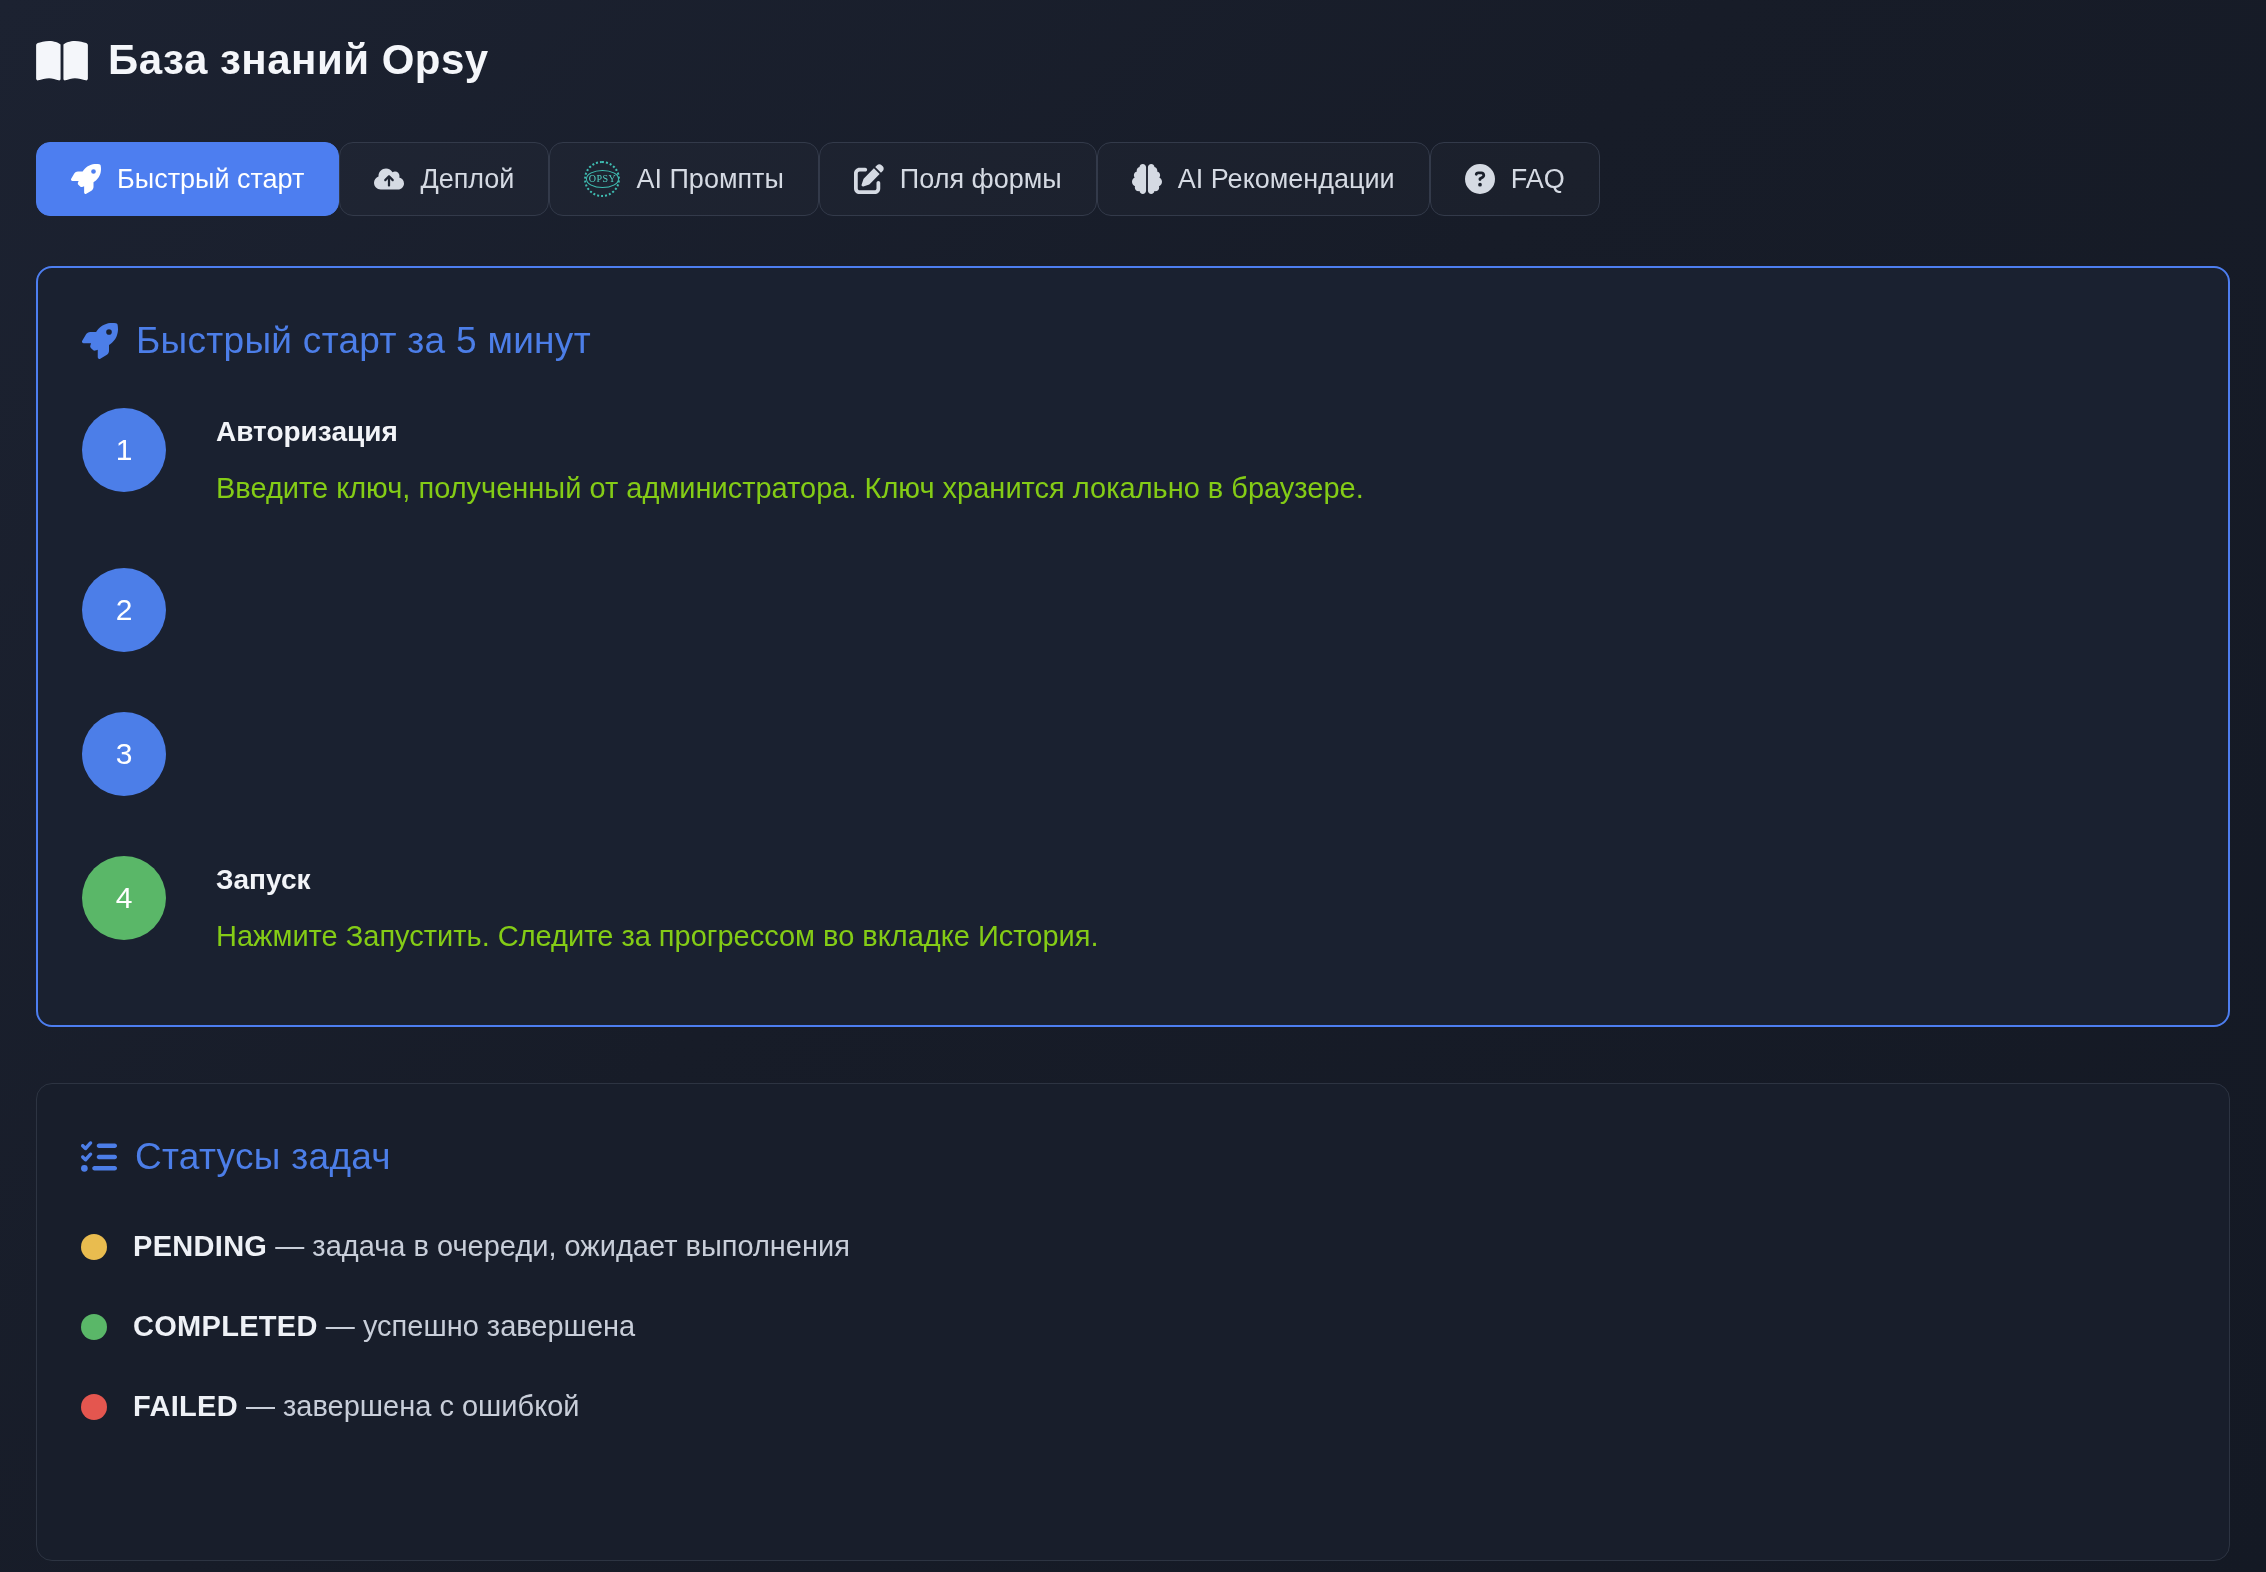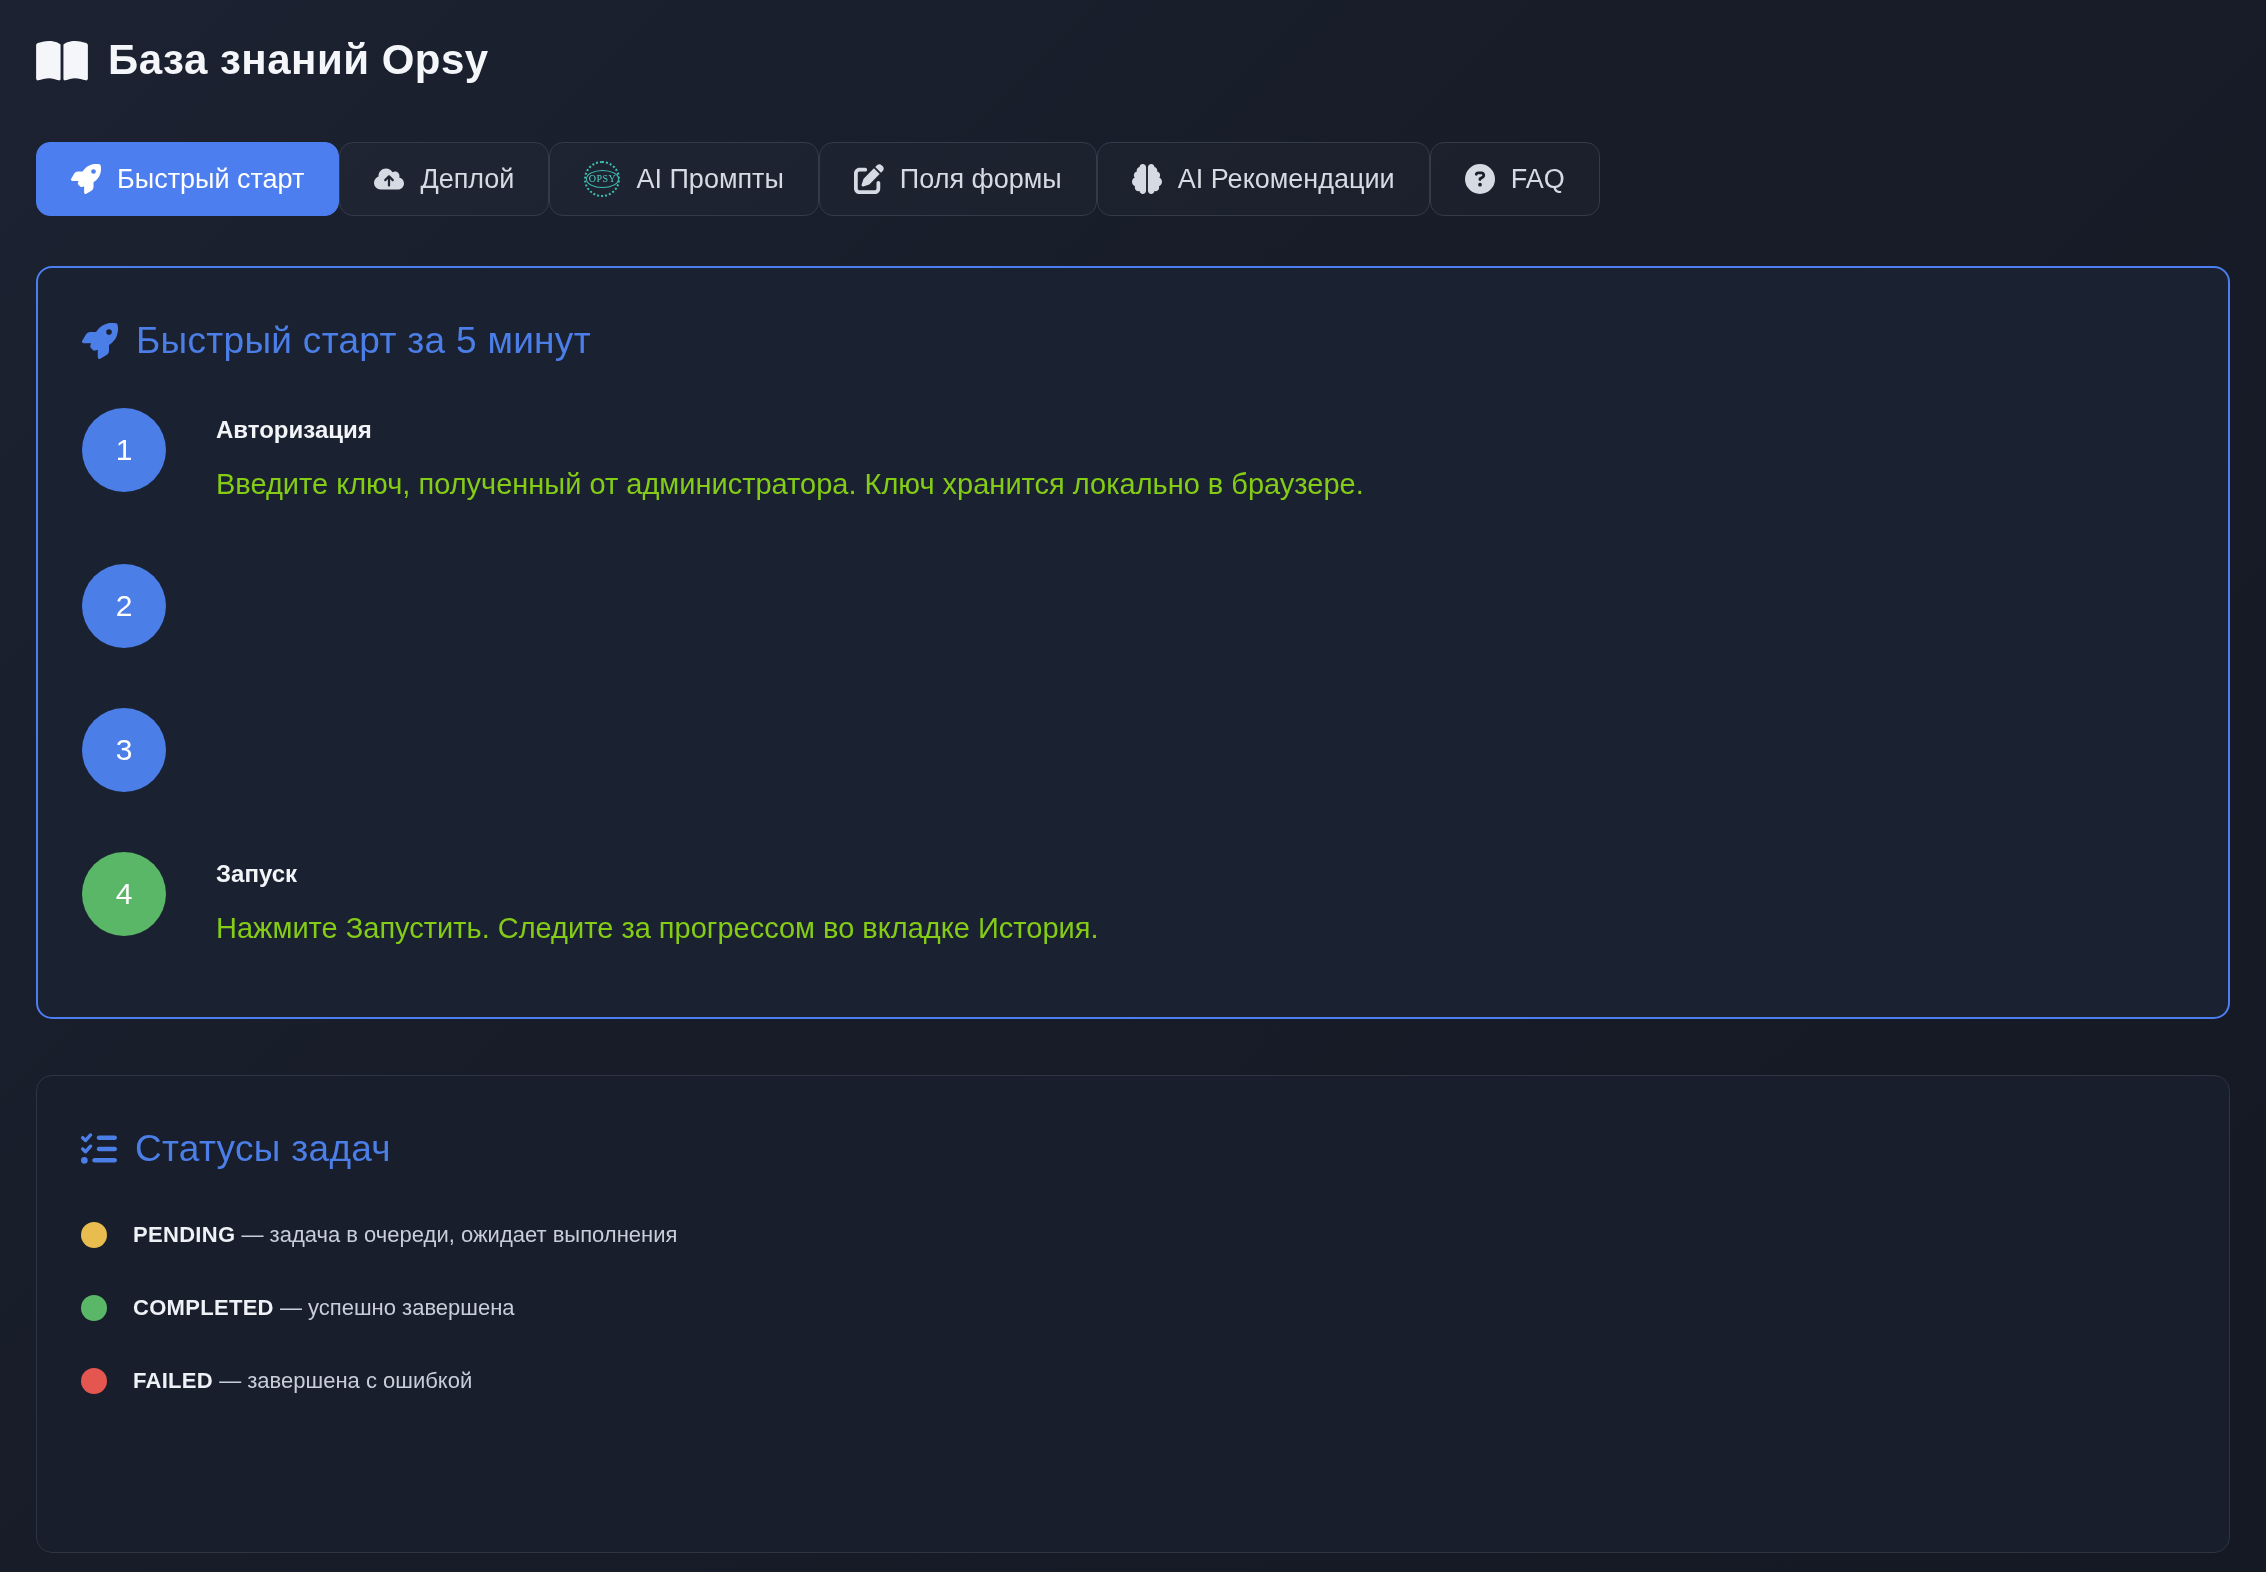--- a/index.html
+++ b/index.html
@@ -64,28 +64,28 @@
 
   
   .steps { margin-top:46px; }
   .step { display:flex; gap:50px; margin-bottom:60px; }
   .step-num {
     width:84px; height:84px; border-radius:50%; flex:none;
     display:flex; align-items:center; justify-content:center;
     color:#ffffff; font-size:30px; font-weight:500;
   }
   .step-body { padding-top:8px; }
-  .step-title { font-size:24px; font-weight:700; color:#f2f4f8; }
+  .step-title { font-size:28px; font-weight:700; color:#f2f4f8; }
   .step-desc { margin-top:22px; font-size:29px; color:#84cc16; line-height:1.3; }
 
   
   .status-list { margin-top:52px; }
   .status-row { display:flex; align-items:center; gap:26px; margin-bottom:47px; }
   .dot { width:26px; height:26px; border-radius:50%; flex:none; }
-  .status-text { font-size:22px; color:#c8ced9; }
+  .status-text { font-size:29px; color:#c8ced9; }
   .status-text b { font-weight:700; color:#eef1f6; letter-spacing:.3px; }
 </style>
 </head>
 <body>
 
 <svg width="0" height="0" style="position:absolute">
   <defs>
     <symbol id="i-book" viewBox="0 0 576 512">
         <path fill="currentColor" d="M249.6 471.5c10.8 3.8 22.4-4.1 22.4-15.5V78.6c0-4.2-1.6-8.4-5-11C247.4 52 202.4 32 144 32C93.5 32 46.3 45.3 18.1 56.1C7.2 60.2 0 70.7 0 82.3V454.8c0 11.9 12.8 20.2 24.1 16.5C55.6 461.1 105.5 448 144 448c33.9 0 79 14 105.6 23.5zm76.8 0C353 462 398.1 448 432 448c38.5 0 88.4 13.1 119.9 23.3c11.3 3.7 24.1-4.6 24.1-16.5V82.3c0-11.6-7.2-22.1-18.1-26.2C529.7 45.3 482.5 32 432 32c-58.4 0-103.4 20-123 35.6c-3.3 2.6-5 6.8-5 11V456c0 11.4 11.7 19.3 22.4 15.5z"></path>
       </symbol>

